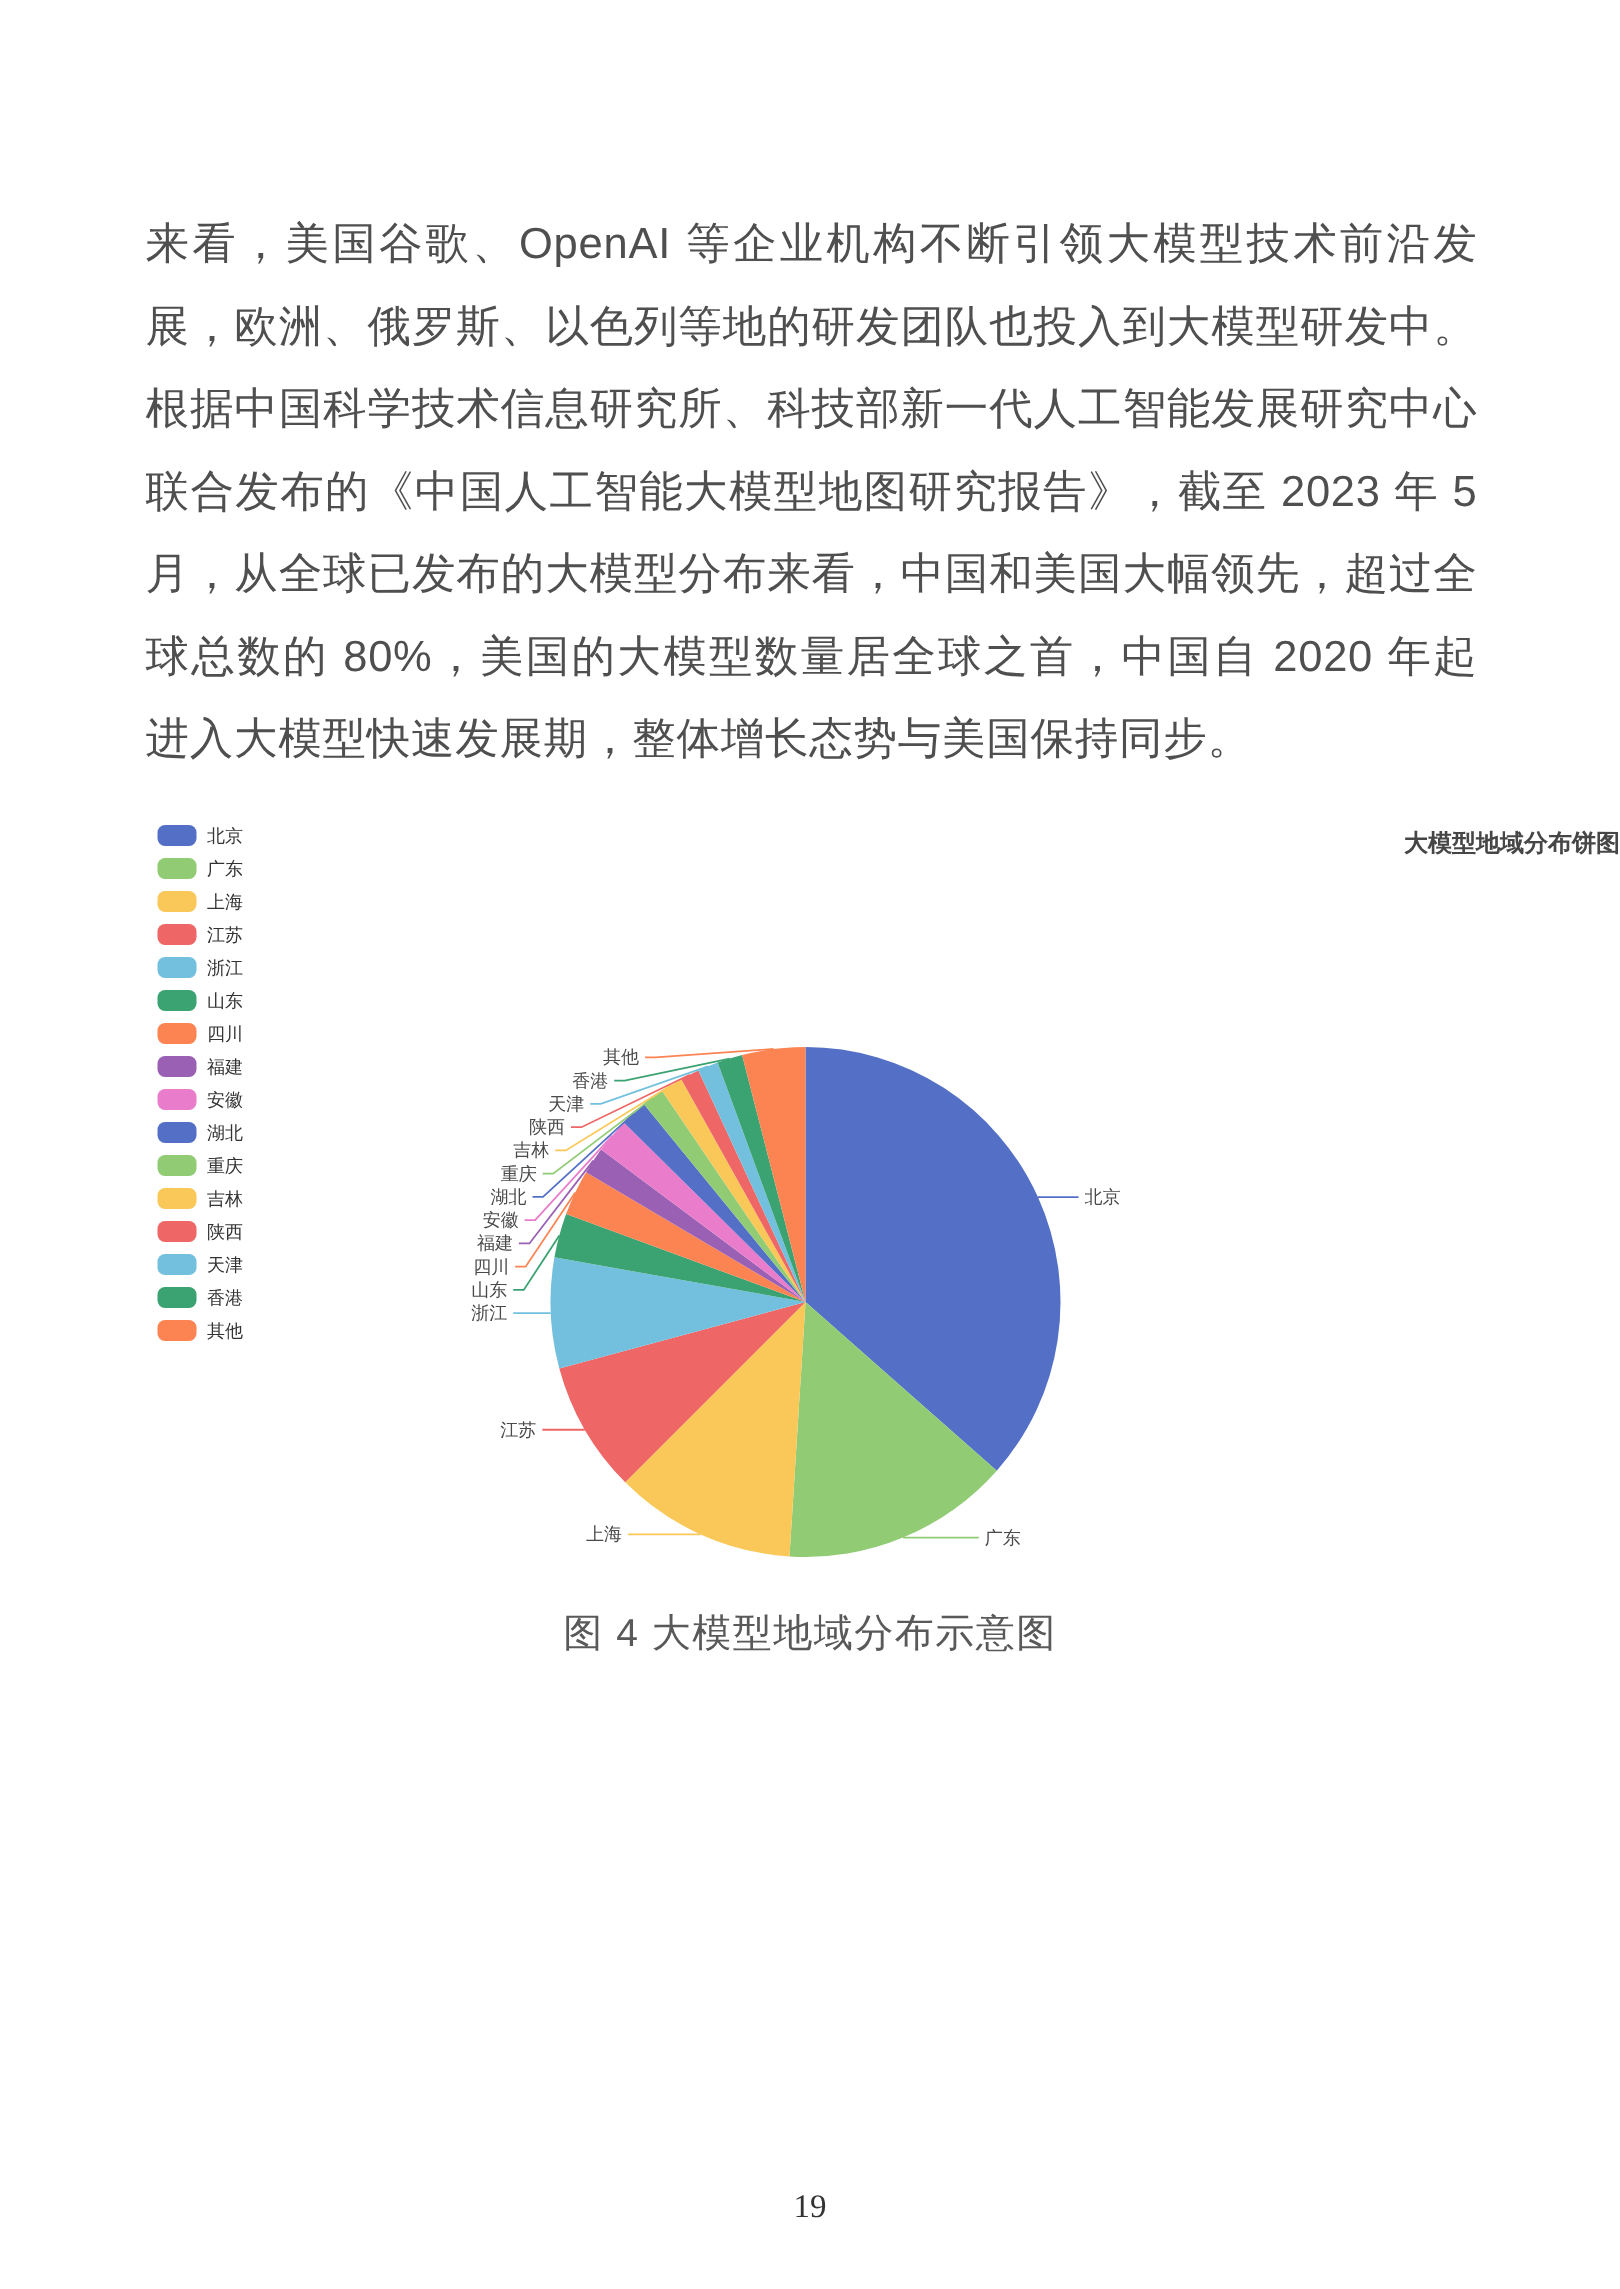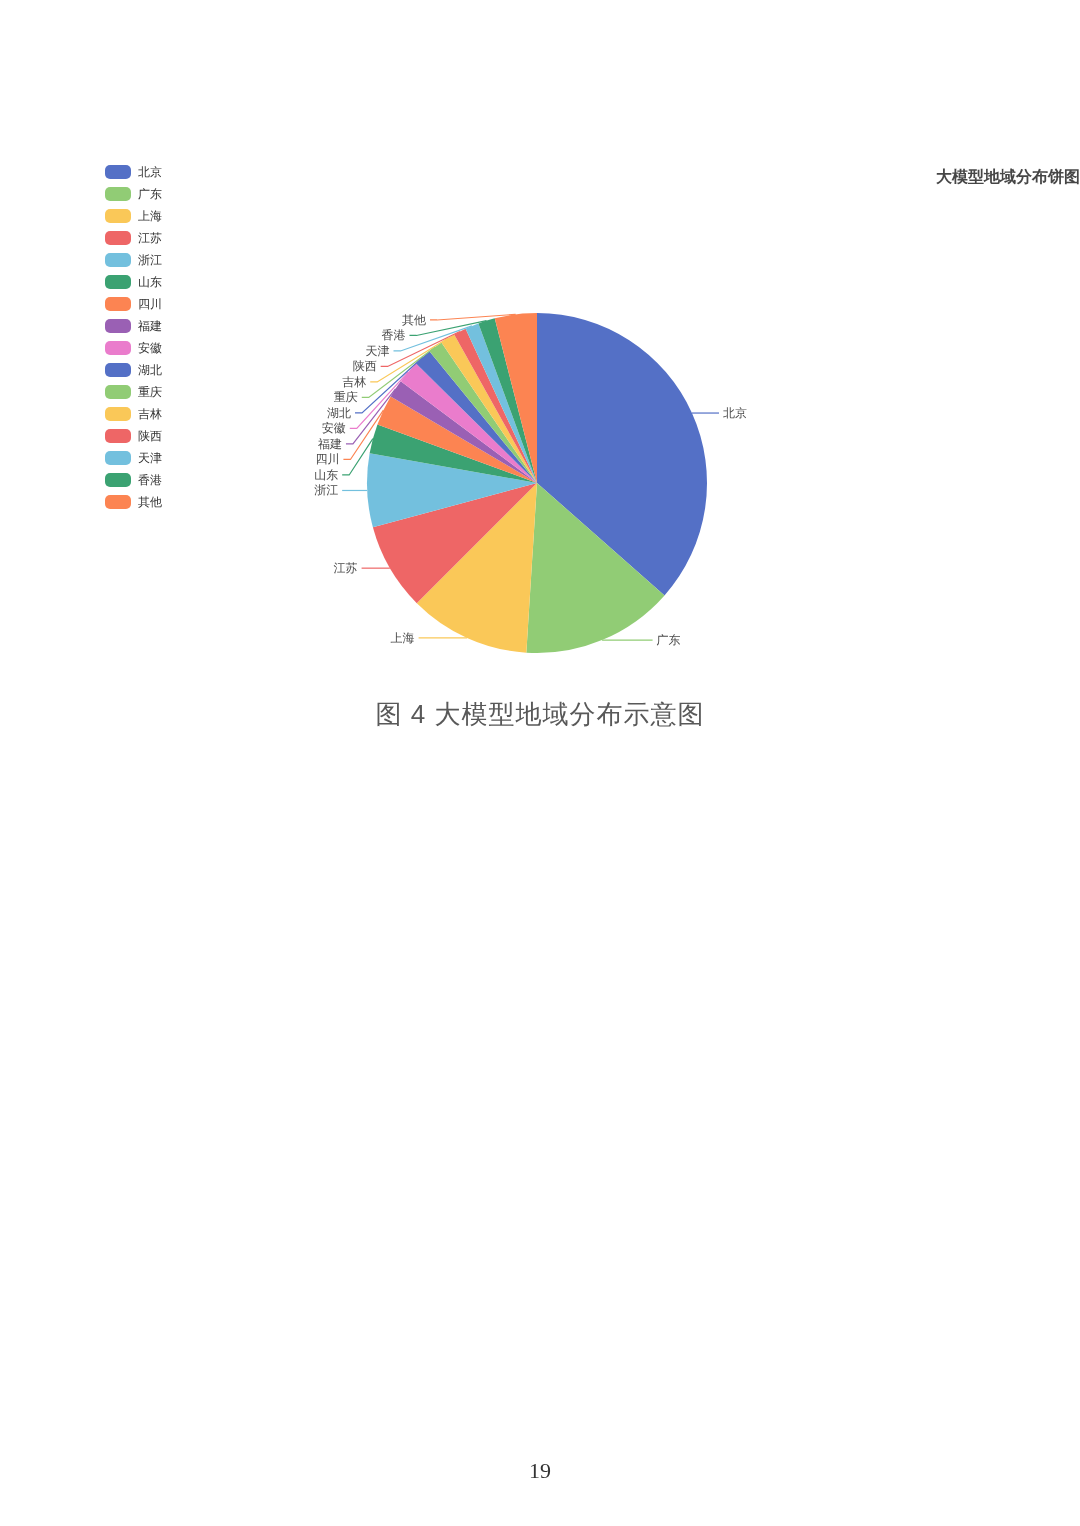--- a/index.html
+++ b/index.html
@@ -32,32 +32,33 @@
     width:26px;height:14px;border-radius:5px;margin-right:7px;flex:0 0 auto;
   }
   .legend-label{
     font-size:12px;color:#333333;white-space:nowrap;
   }
   #pie-svg{position:absolute;left:0;top:0;}
   .slice-label{
     font-size:12px;fill:#4a4a4a;
   }
   .caption{
-    margin-top:22px;text-align:center;font-size:26px;color:#595959;
+    margin-top:11px;text-align:center;font-size:26px;color:#595959;
     letter-spacing:1px;
   }
   .pagenum{
     position:absolute;bottom:42px;left:0;width:100%;text-align:center;
     font-family:"Liberation Serif","DejaVu Serif",serif;font-size:22px;color:#333333;
   }
 </style>
 </head>
 <body>
 
 <div class="text-block">
+  <p class="para">来看，美国谷歌、OpenAI 等企业机构不断引领大模型技术前沿发展，欧洲、俄罗斯、以色列等地的研发团队也投入到大模型研发中。根据中国科学技术信息研究所、科技部新一代人工智能发展研究中心联合发布的《中国人工智能大模型地图研究报告》，截至 2023 年 5 月，从全球已发布的大模型分布来看，中国和美国大幅领先，超过全球总数的 80%，美国的大模型数量居全球之首，中国自 2020 年起进入大模型快速发展期，整体增长态势与美国保持同步。</p>
 </div>
 
 <div class="chart">
   <div class="chart-title">大模型地域分布饼图</div>
   <div class="legend" id="legend">
       <div class="legend-item">
         <span class="legend-swatch" style="background: rgb(84, 112, 198);"></span>
         <span class="legend-label">北京</span>
       </div>
       <div class="legend-item">

